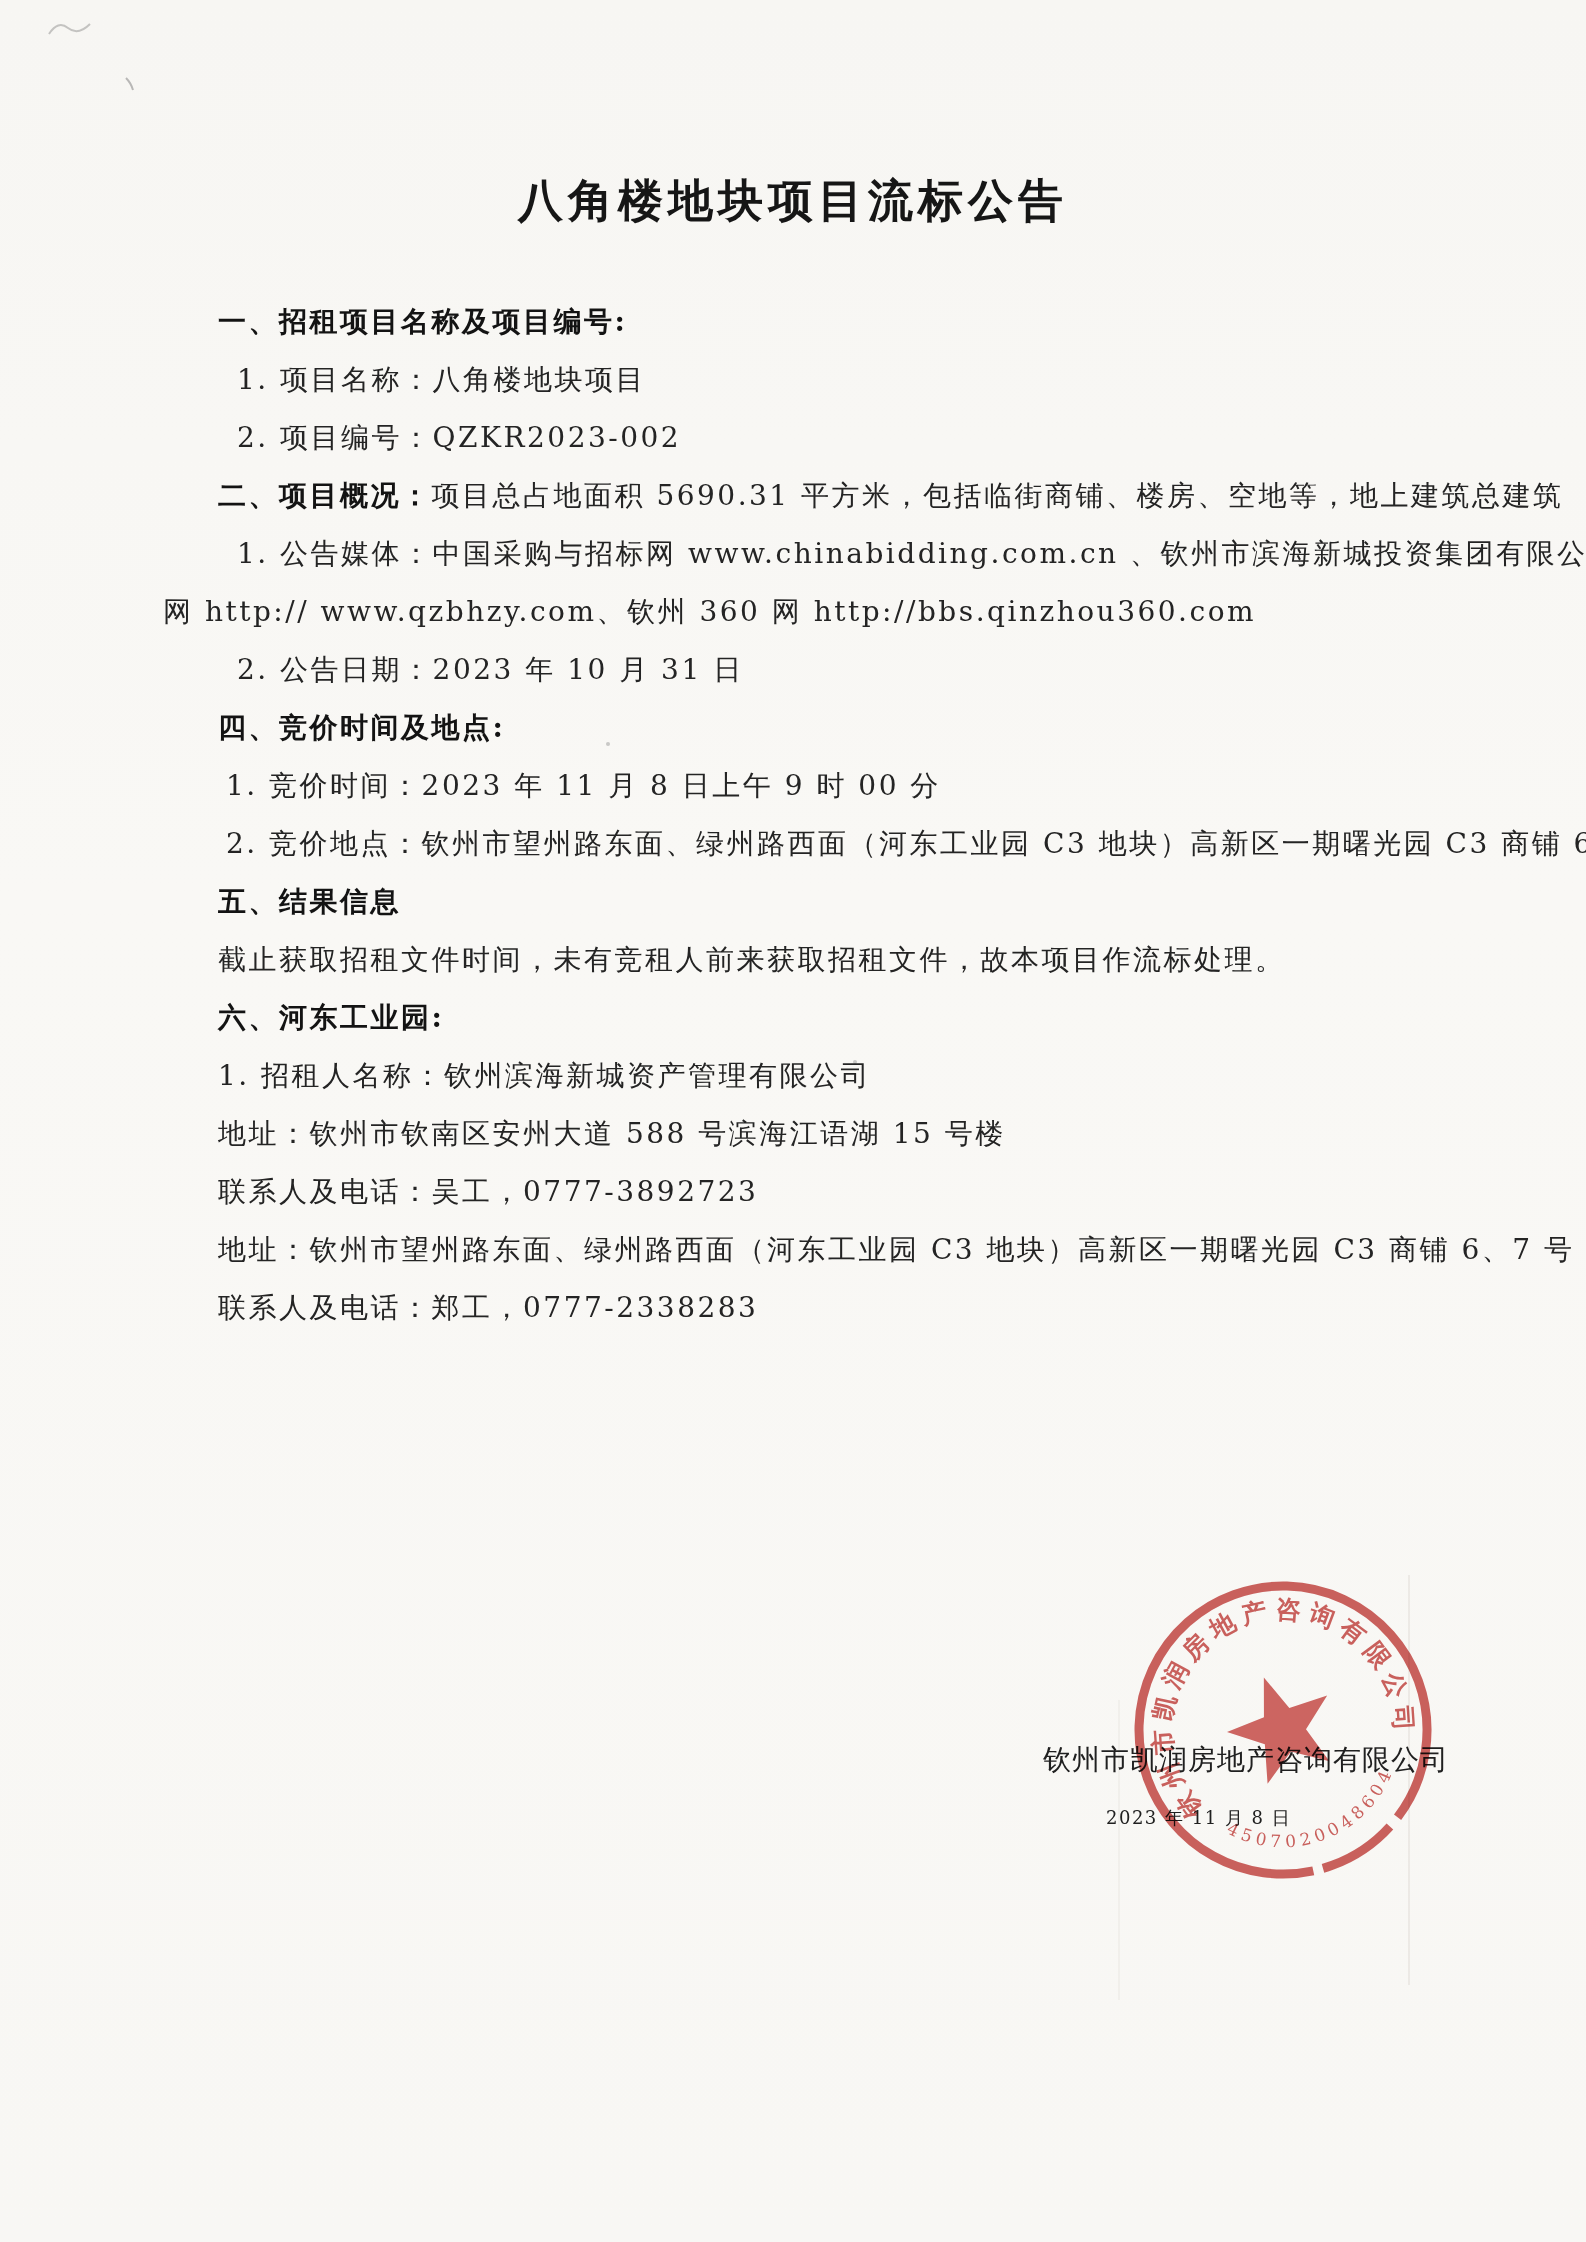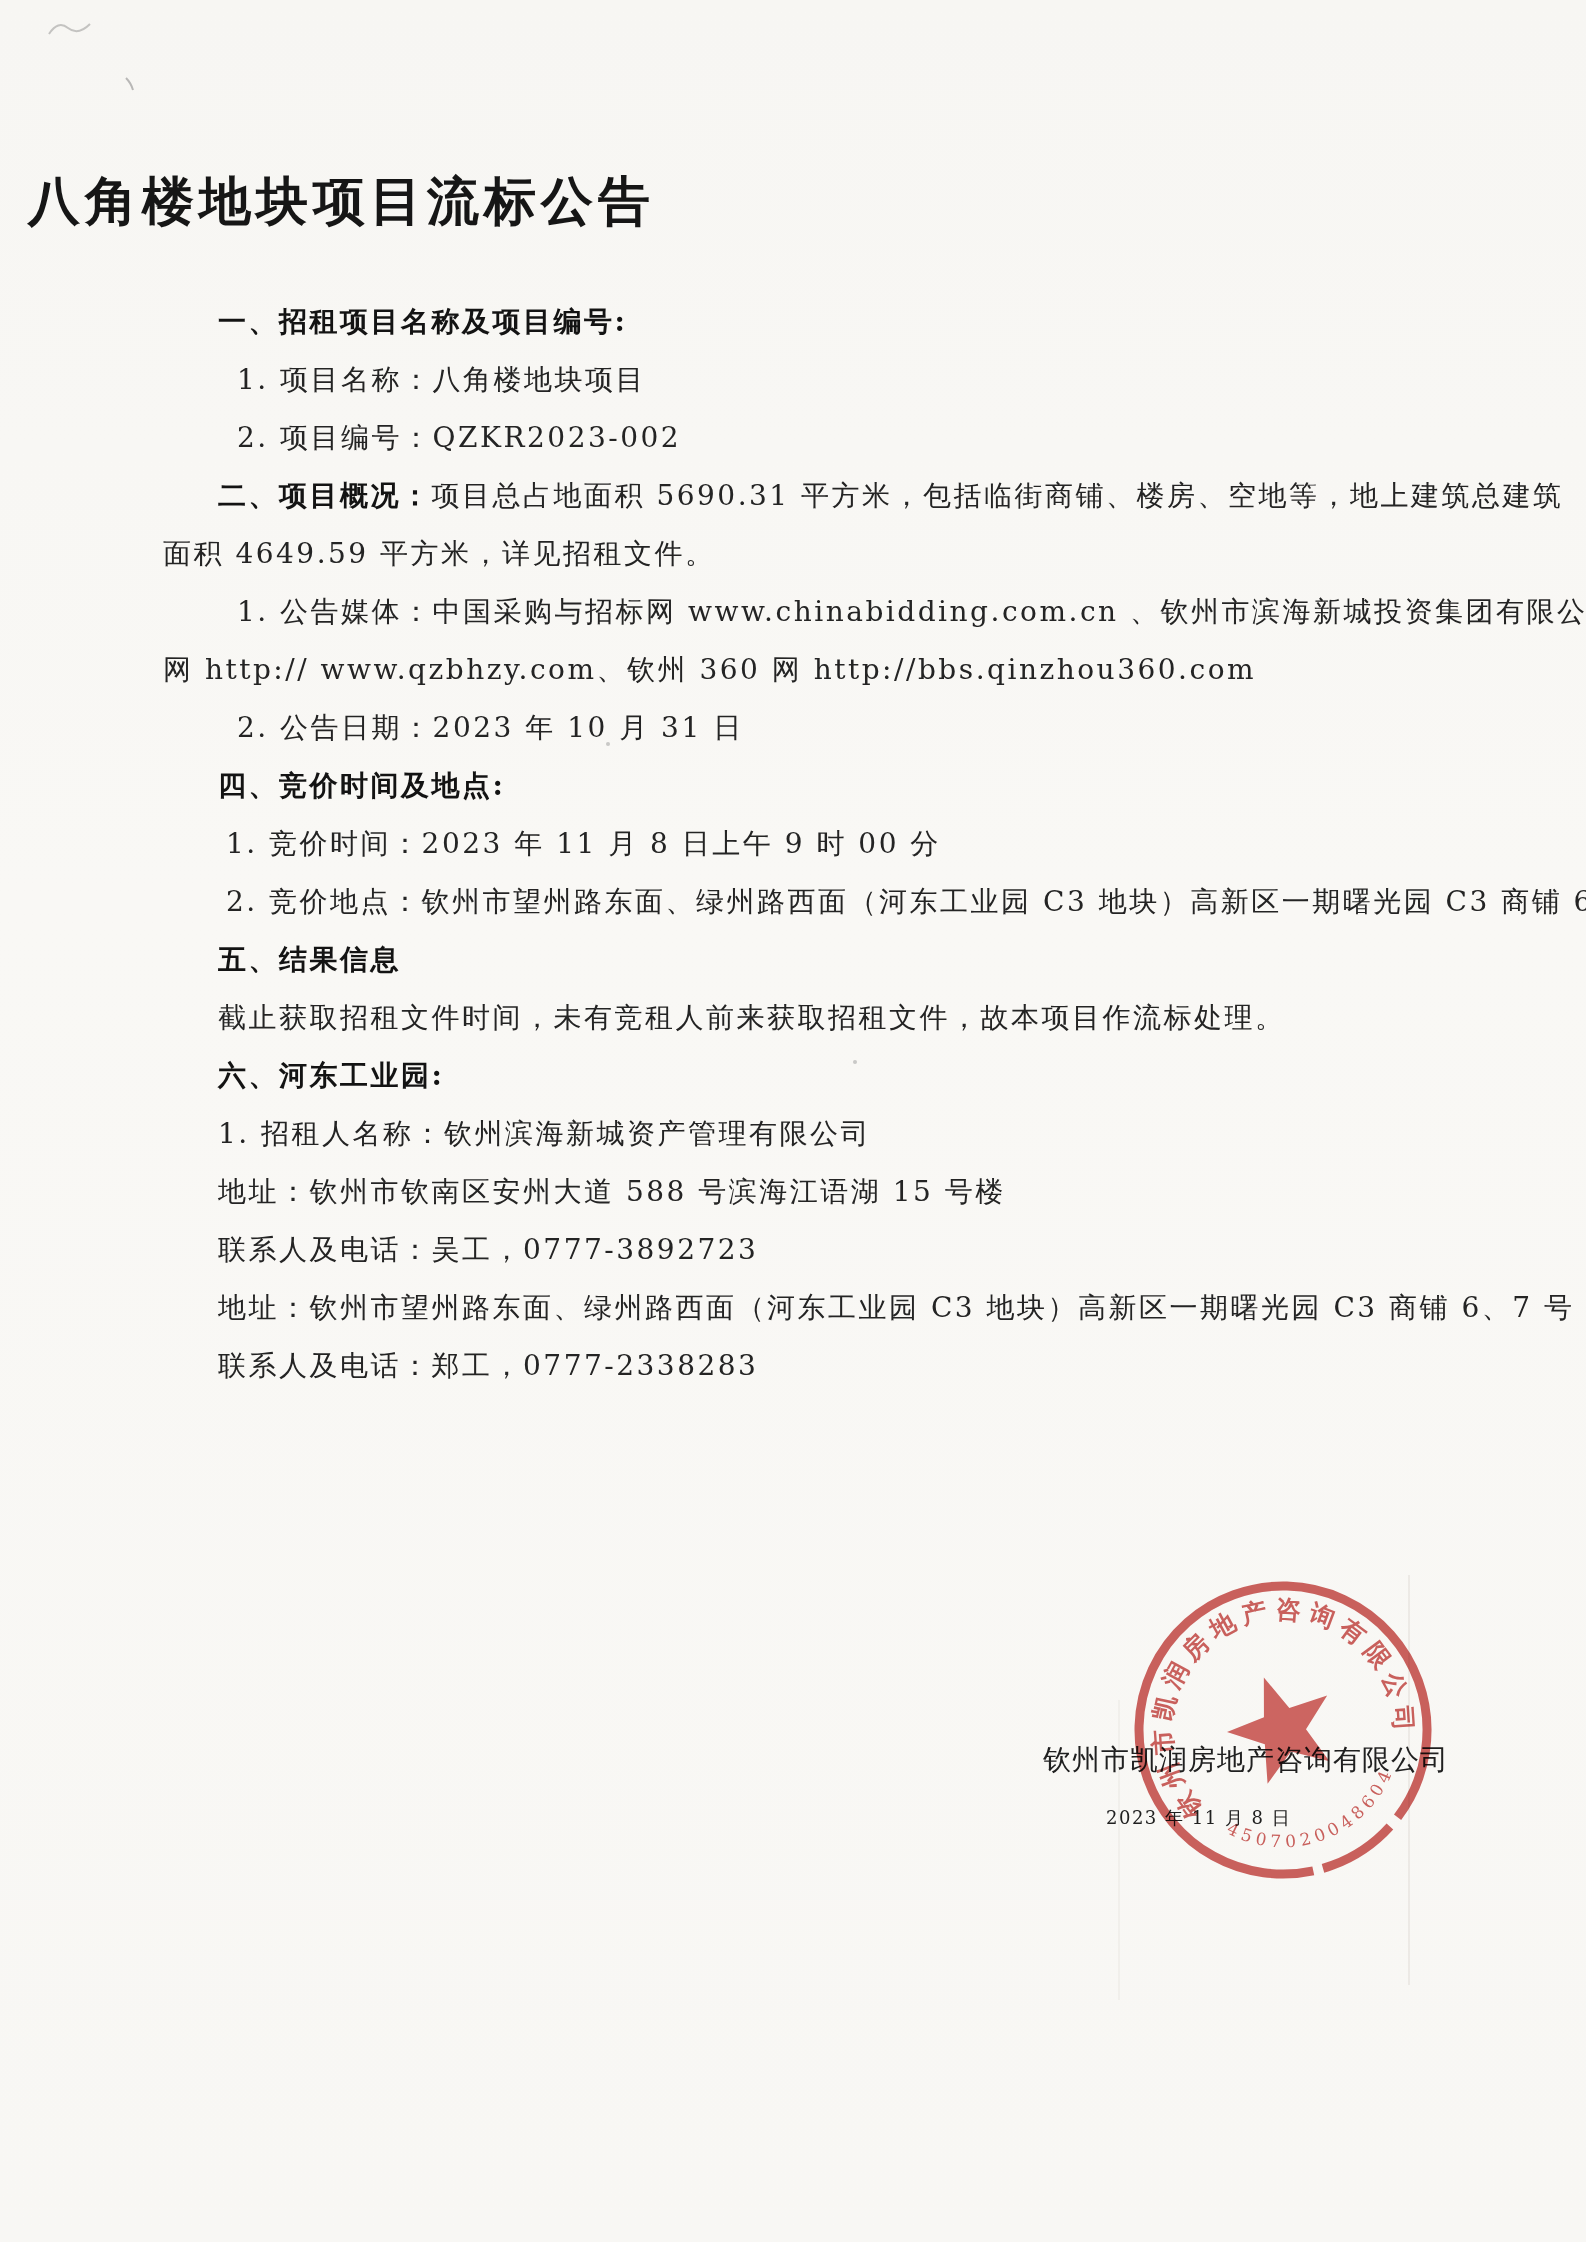--- a/index.html
+++ b/index.html
@@ -9,22 +9,22 @@
     margin:0 auto;
     background:linear-gradient(180deg,#f7f6f3 0%,#f9f8f5 40%,#f8f7f4 100%);
     overflow:hidden;
     font-family:"DejaVu Serif","Liberation Serif",serif;
     color:#222;
   }
   .doc-title{
     position:absolute;
     top:172px;left:0;right:0;
     height:58px;line-height:58px;
-    padding-left:28px;
-    font-size:52px;font-weight:bold;
+    text-align:center;
+    font-size:45px;font-weight:bold;
     letter-spacing:5px;
     color:#161616;
     white-space:nowrap;
   }
   .doc-body{
     position:absolute;
     top:293px;left:163px;
     width:1360px;
   }
   .line{
@@ -74,21 +74,20 @@
   <div class="dot" style="left:606px;top:742px;"></div>
   <div class="dot" style="left:853px;top:1060px;"></div>
 
   <div class="doc-title">八角楼地块项目流标公告</div>
 
   <div class="doc-body">
       <div class="line" style="padding-left: 55px;"><span class="b">一、招租项目名称及项目编号:</span></div>
       <div class="line" style="padding-left: 74px;"><span>1. 项目名称：八角楼地块项目</span></div>
       <div class="line" style="padding-left: 74px;"><span>2. 项目编号：QZKR2023-002</span></div>
       <div class="line" style="padding-left: 55px;"><span class="b">二、项目概况：</span><span>项目总占地面积 5690.31 平方米，包括临街商铺、楼房、空地等，地上建筑总建筑</span></div>
-      <div class="line" style="padding-left: 0px;"><span>面积 4649.59 平方米，详见招租文件。</span></div>
       <div class="line" style="padding-left: 74px;"><span>1. 公告媒体：中国采购与招标网 www.chinabidding.com.cn 、钦州市滨海新城投资集团有限公司官</span></div>
       <div class="line" style="padding-left: 0px;"><span>网 http:// www.qzbhzy.com、钦州 360 网 http://bbs.qinzhou360.com</span></div>
       <div class="line" style="padding-left: 74px;"><span>2. 公告日期：2023 年 10 月 31 日</span></div>
       <div class="line" style="padding-left: 55px;"><span class="b">四、竞价时间及地点:</span></div>
       <div class="line" style="padding-left: 63px;"><span>1. 竞价时间：2023 年 11 月 8 日上午 9 时 00 分</span></div>
       <div class="line" style="padding-left: 63px;"><span>2. 竞价地点：钦州市望州路东面、绿州路西面（河东工业园 C3 地块）高新区一期曙光园 C3 商铺 6、</span></div>
       <div class="line" style="padding-left: 55px;"><span class="b">五、结果信息</span></div>
       <div class="line" style="padding-left: 55px;"><span>截止获取招租文件时间，未有竞租人前来获取招租文件，故本项目作流标处理。</span></div>
       <div class="line" style="padding-left: 55px;"><span class="b">六、河东工业园:</span></div>
       <div class="line" style="padding-left: 55px;"><span>1. 招租人名称：钦州滨海新城资产管理有限公司</span></div>

